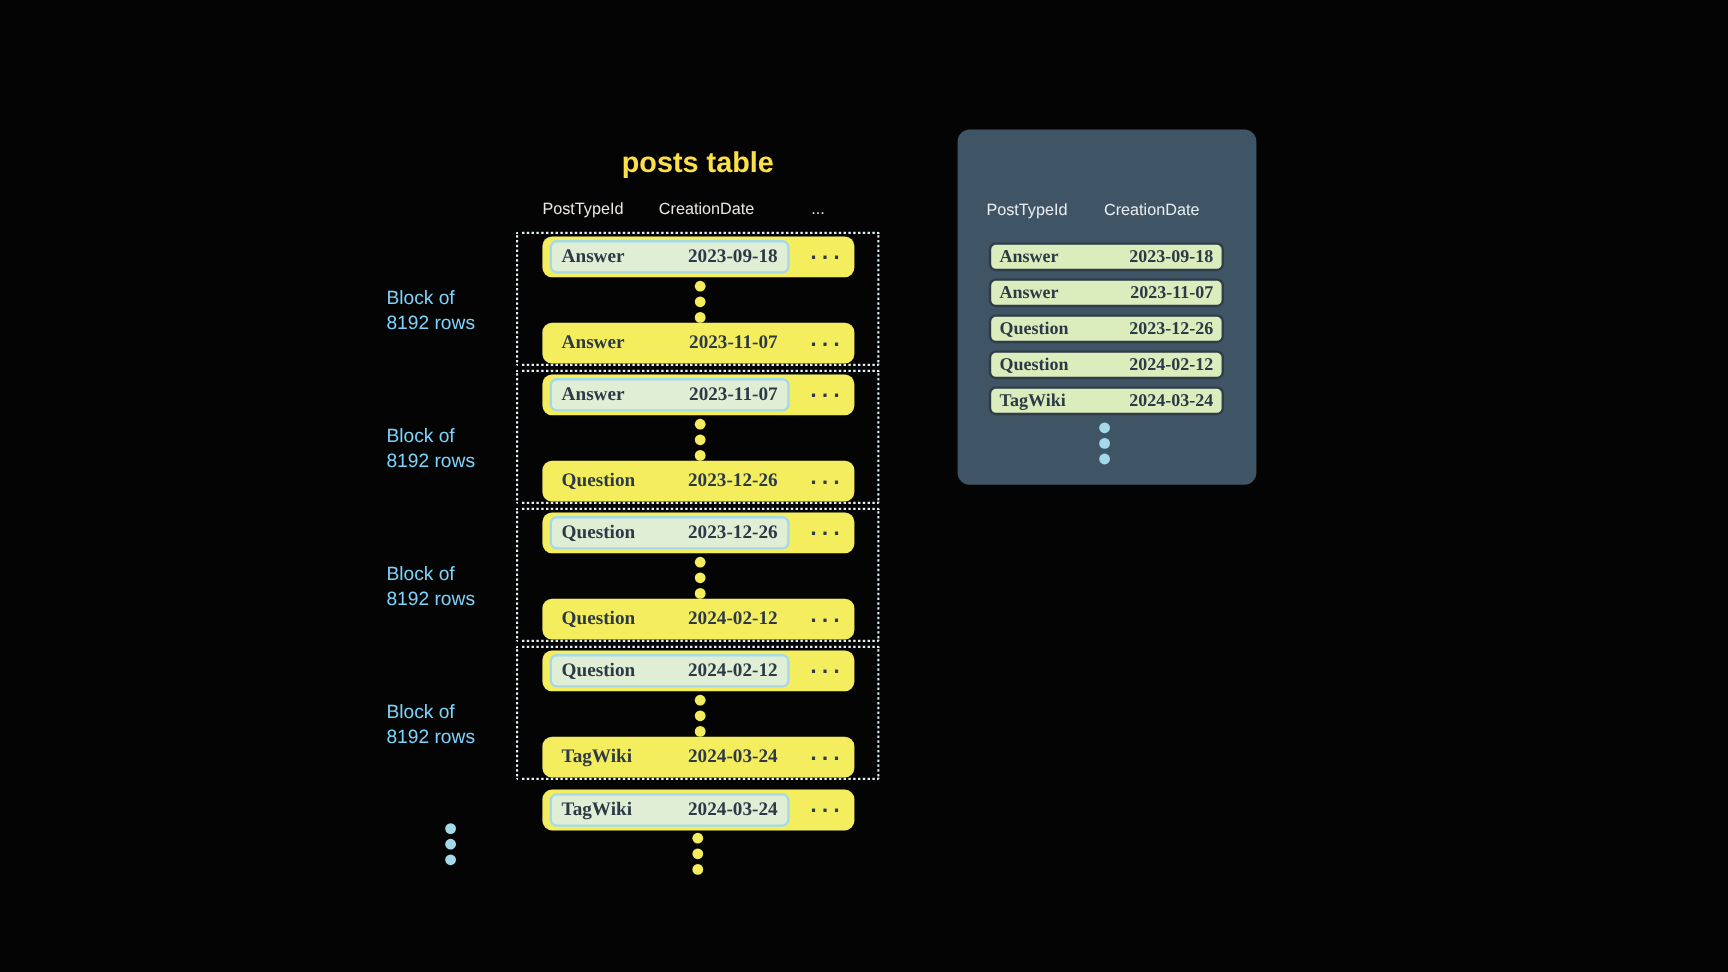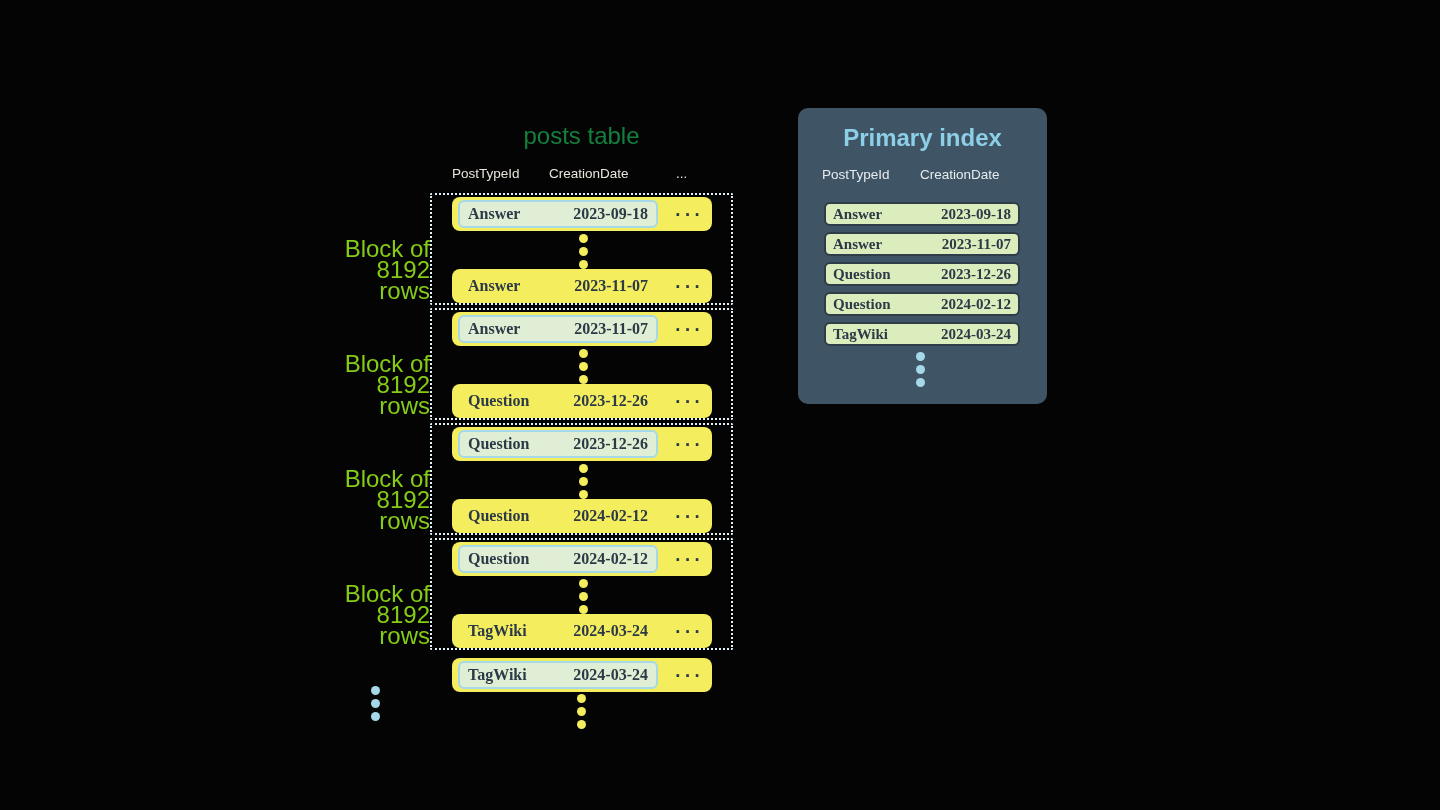--- a/index.html
+++ b/index.html
@@ -9,21 +9,21 @@
     position:relative;
     overflow:hidden;
     font-family:"Liberation Sans","DejaVu Sans",sans-serif;
   }
   .abs{position:absolute;}
   .mono{font-family:Liberation Sans, sans-serif;}
 
   
   .pt-title{
     left:430px;top:122px;width:303px;
-    text-align:center;font-size:24px;font-weight:400;color:#15803d;
+    text-align:center;font-size:24px;font-weight:700;color:#fde047;
   }
   .pt-header span{position:absolute;top:166px;font-size:13.5px;font-weight:500;color:#eae6dd;white-space:pre;}
   .pt-h0{left:452px;} .pt-h1{left:549px;} .pt-h2{left:676px;}
 
   .block{
     position:absolute;left:430px;width:303px;height:112px;
     border:2px dotted #e2f1f8;border-radius:2px;box-sizing:border-box;
   }
   .yrow{
     position:absolute;left:20px;width:260px;height:34px;
@@ -45,21 +45,21 @@
     font-size:16px;font-weight:bold;color:#2c3947;line-height:1;
   }
   .vdots{position:absolute;display:flex;flex-direction:column;gap:4px;}
   .vdots i{width:9px;height:9px;border-radius:50%;display:block;}
   .vdots.yellow i{background:#f4ee5e;}
   .vdots.blue i{background:#a5d9ea;}
   .block .vdots{left:147px;top:39px;}
 
   .block-label{
     position:absolute;left:322px;width:108px;
-    text-align:right;font-size:24px;line-height:21px;color:#84cc16;
+    text-align:left;font-size:16px;line-height:21px;color:#7dd3fc;
   }
 
   .overflow-row{left:452px;top:658px;}
   .yrow.standalone{position:absolute;}
 
   .bottom-ydots{left:577px;top:694px;}
   .bottom-bdots{left:371px;top:686px;}
 
   
   .panel{
@@ -211,21 +211,20 @@
     <i></i>
     <i></i>
   </div>
 <div class="vdots blue abs bottom-bdots">
     <i></i>
     <i></i>
     <i></i>
   </div>
 
 <div class="abs panel">
-  <div class="panel-title">Primary index</div>
   <div class="panel-header">
     <span class="mono pi-h0">PostTypeId</span>
     <span class="mono pi-h1">CreationDate</span>
   </div>
 
   <div class="irow ir0">
     <span class="cell">Answer</span>
     <span class="cell">2023-09-18</span>
   </div>
   <div class="irow ir1">

